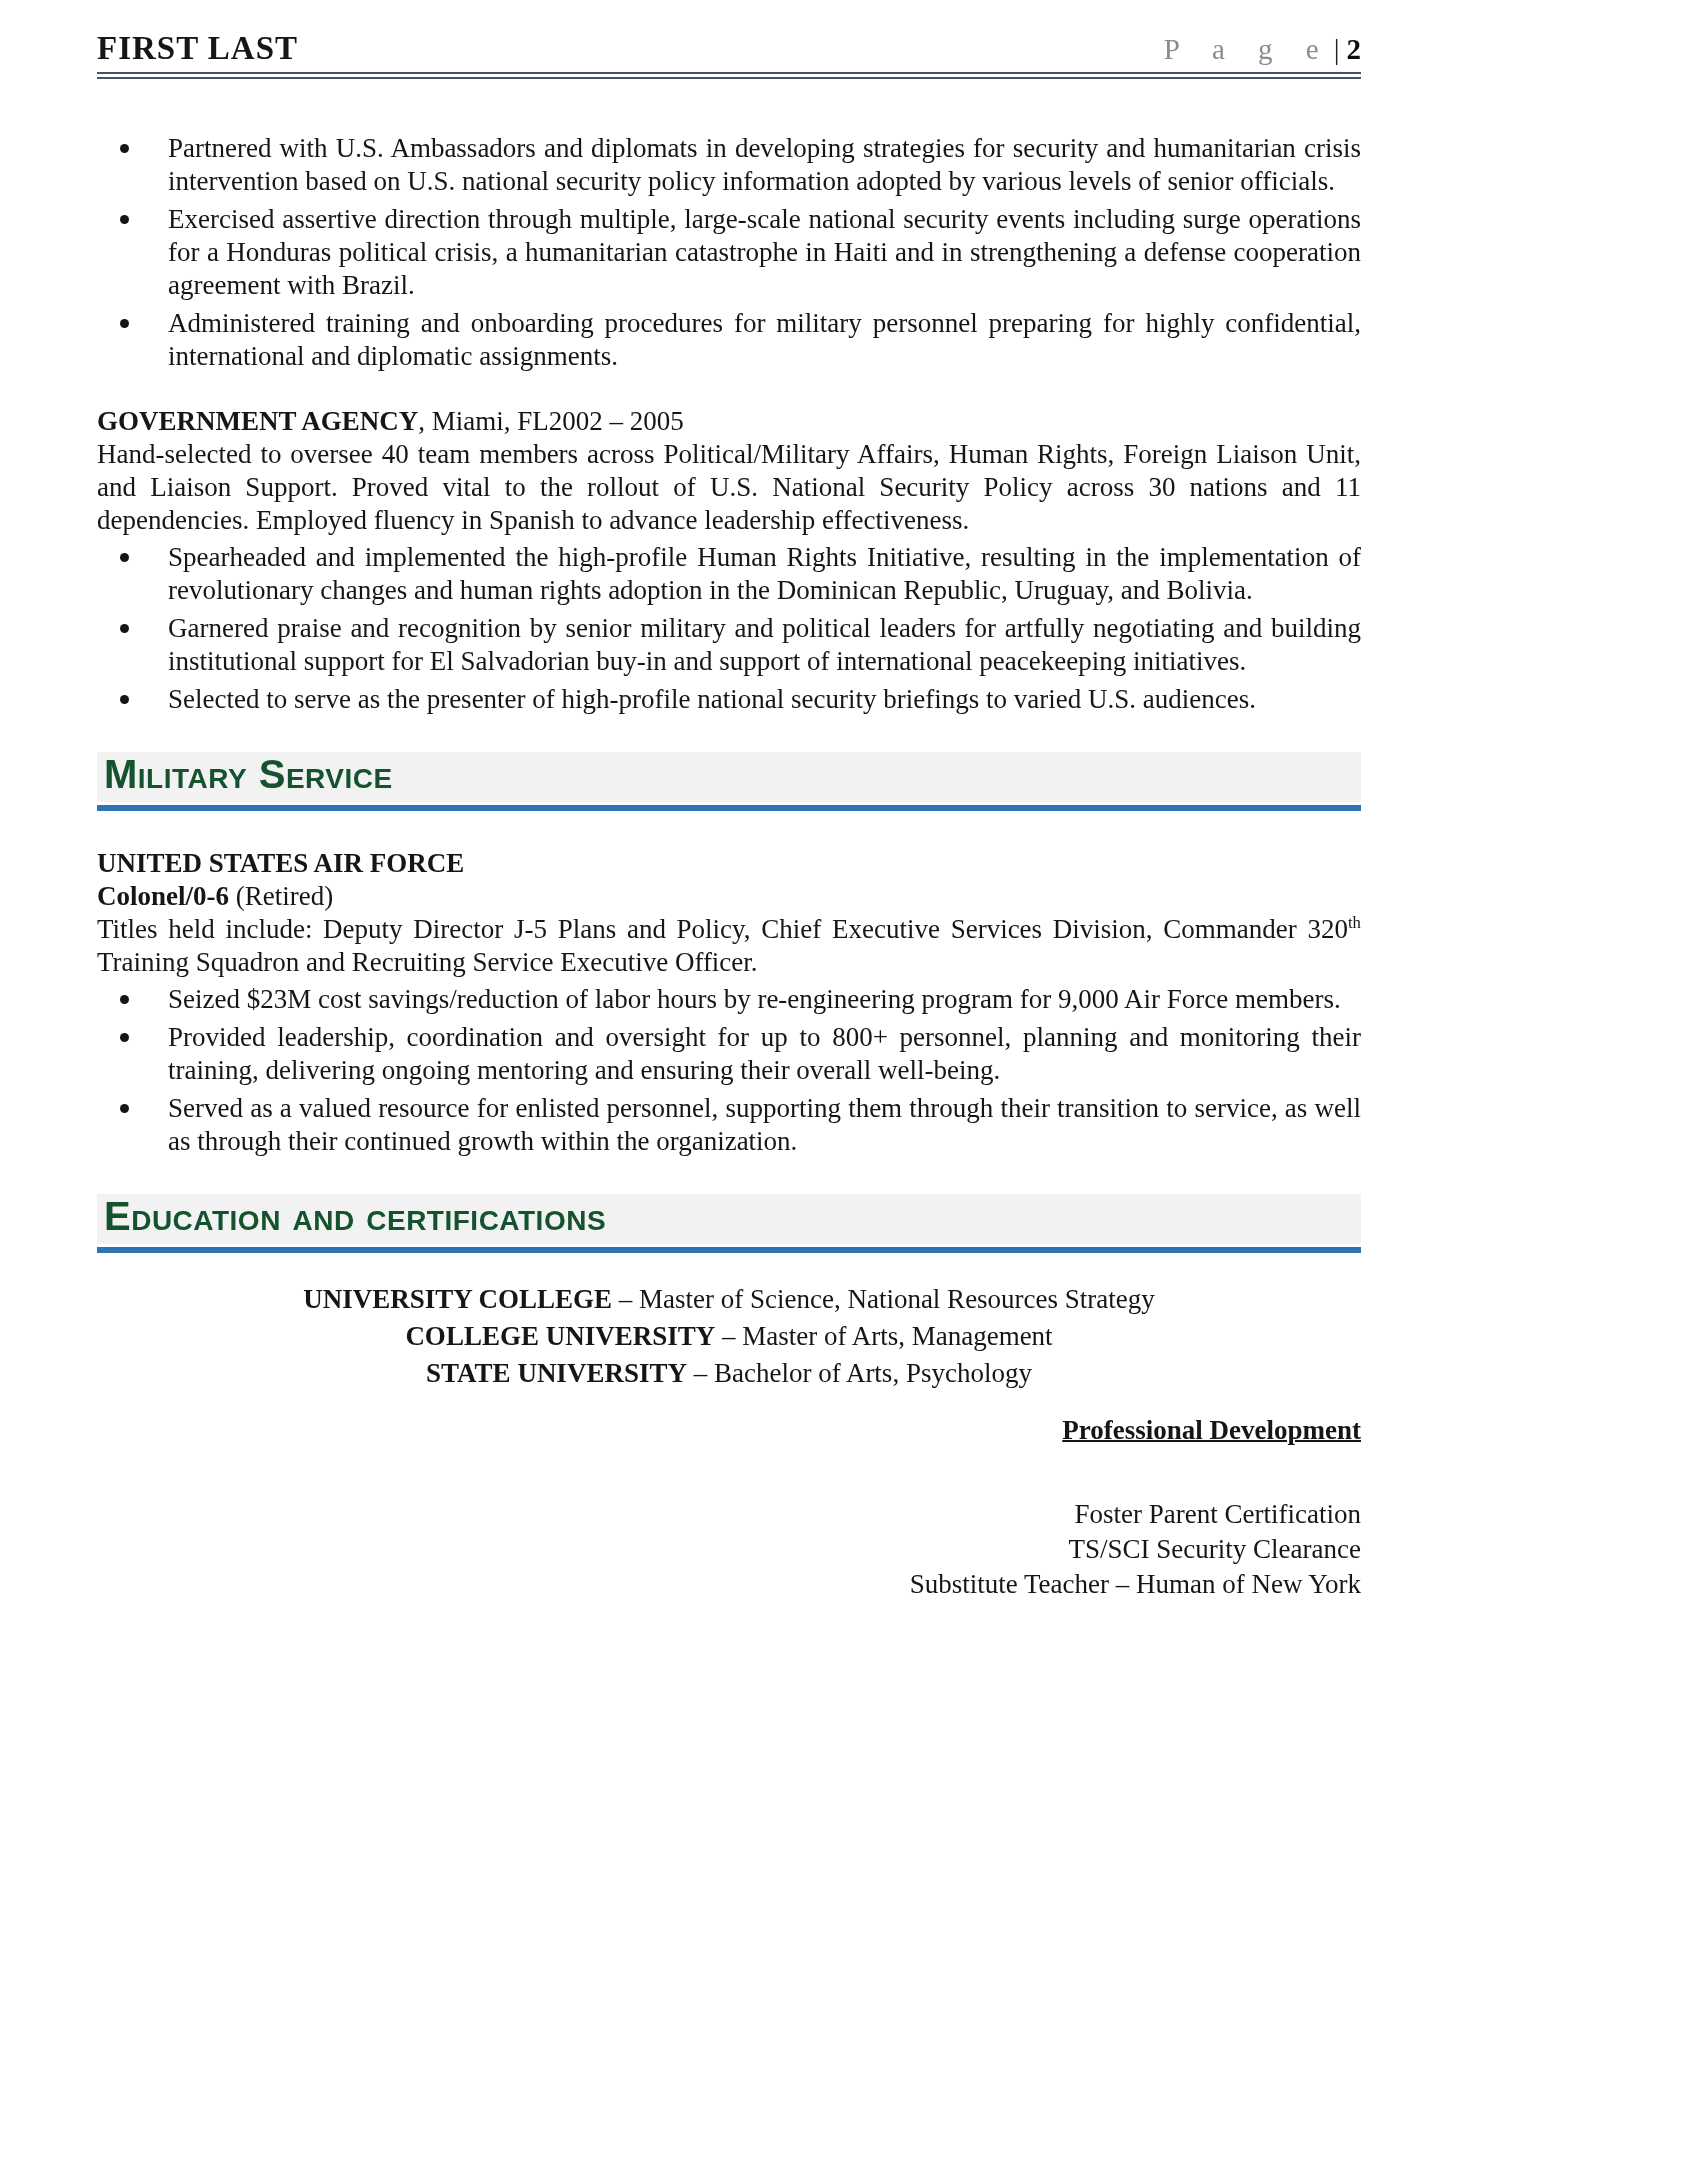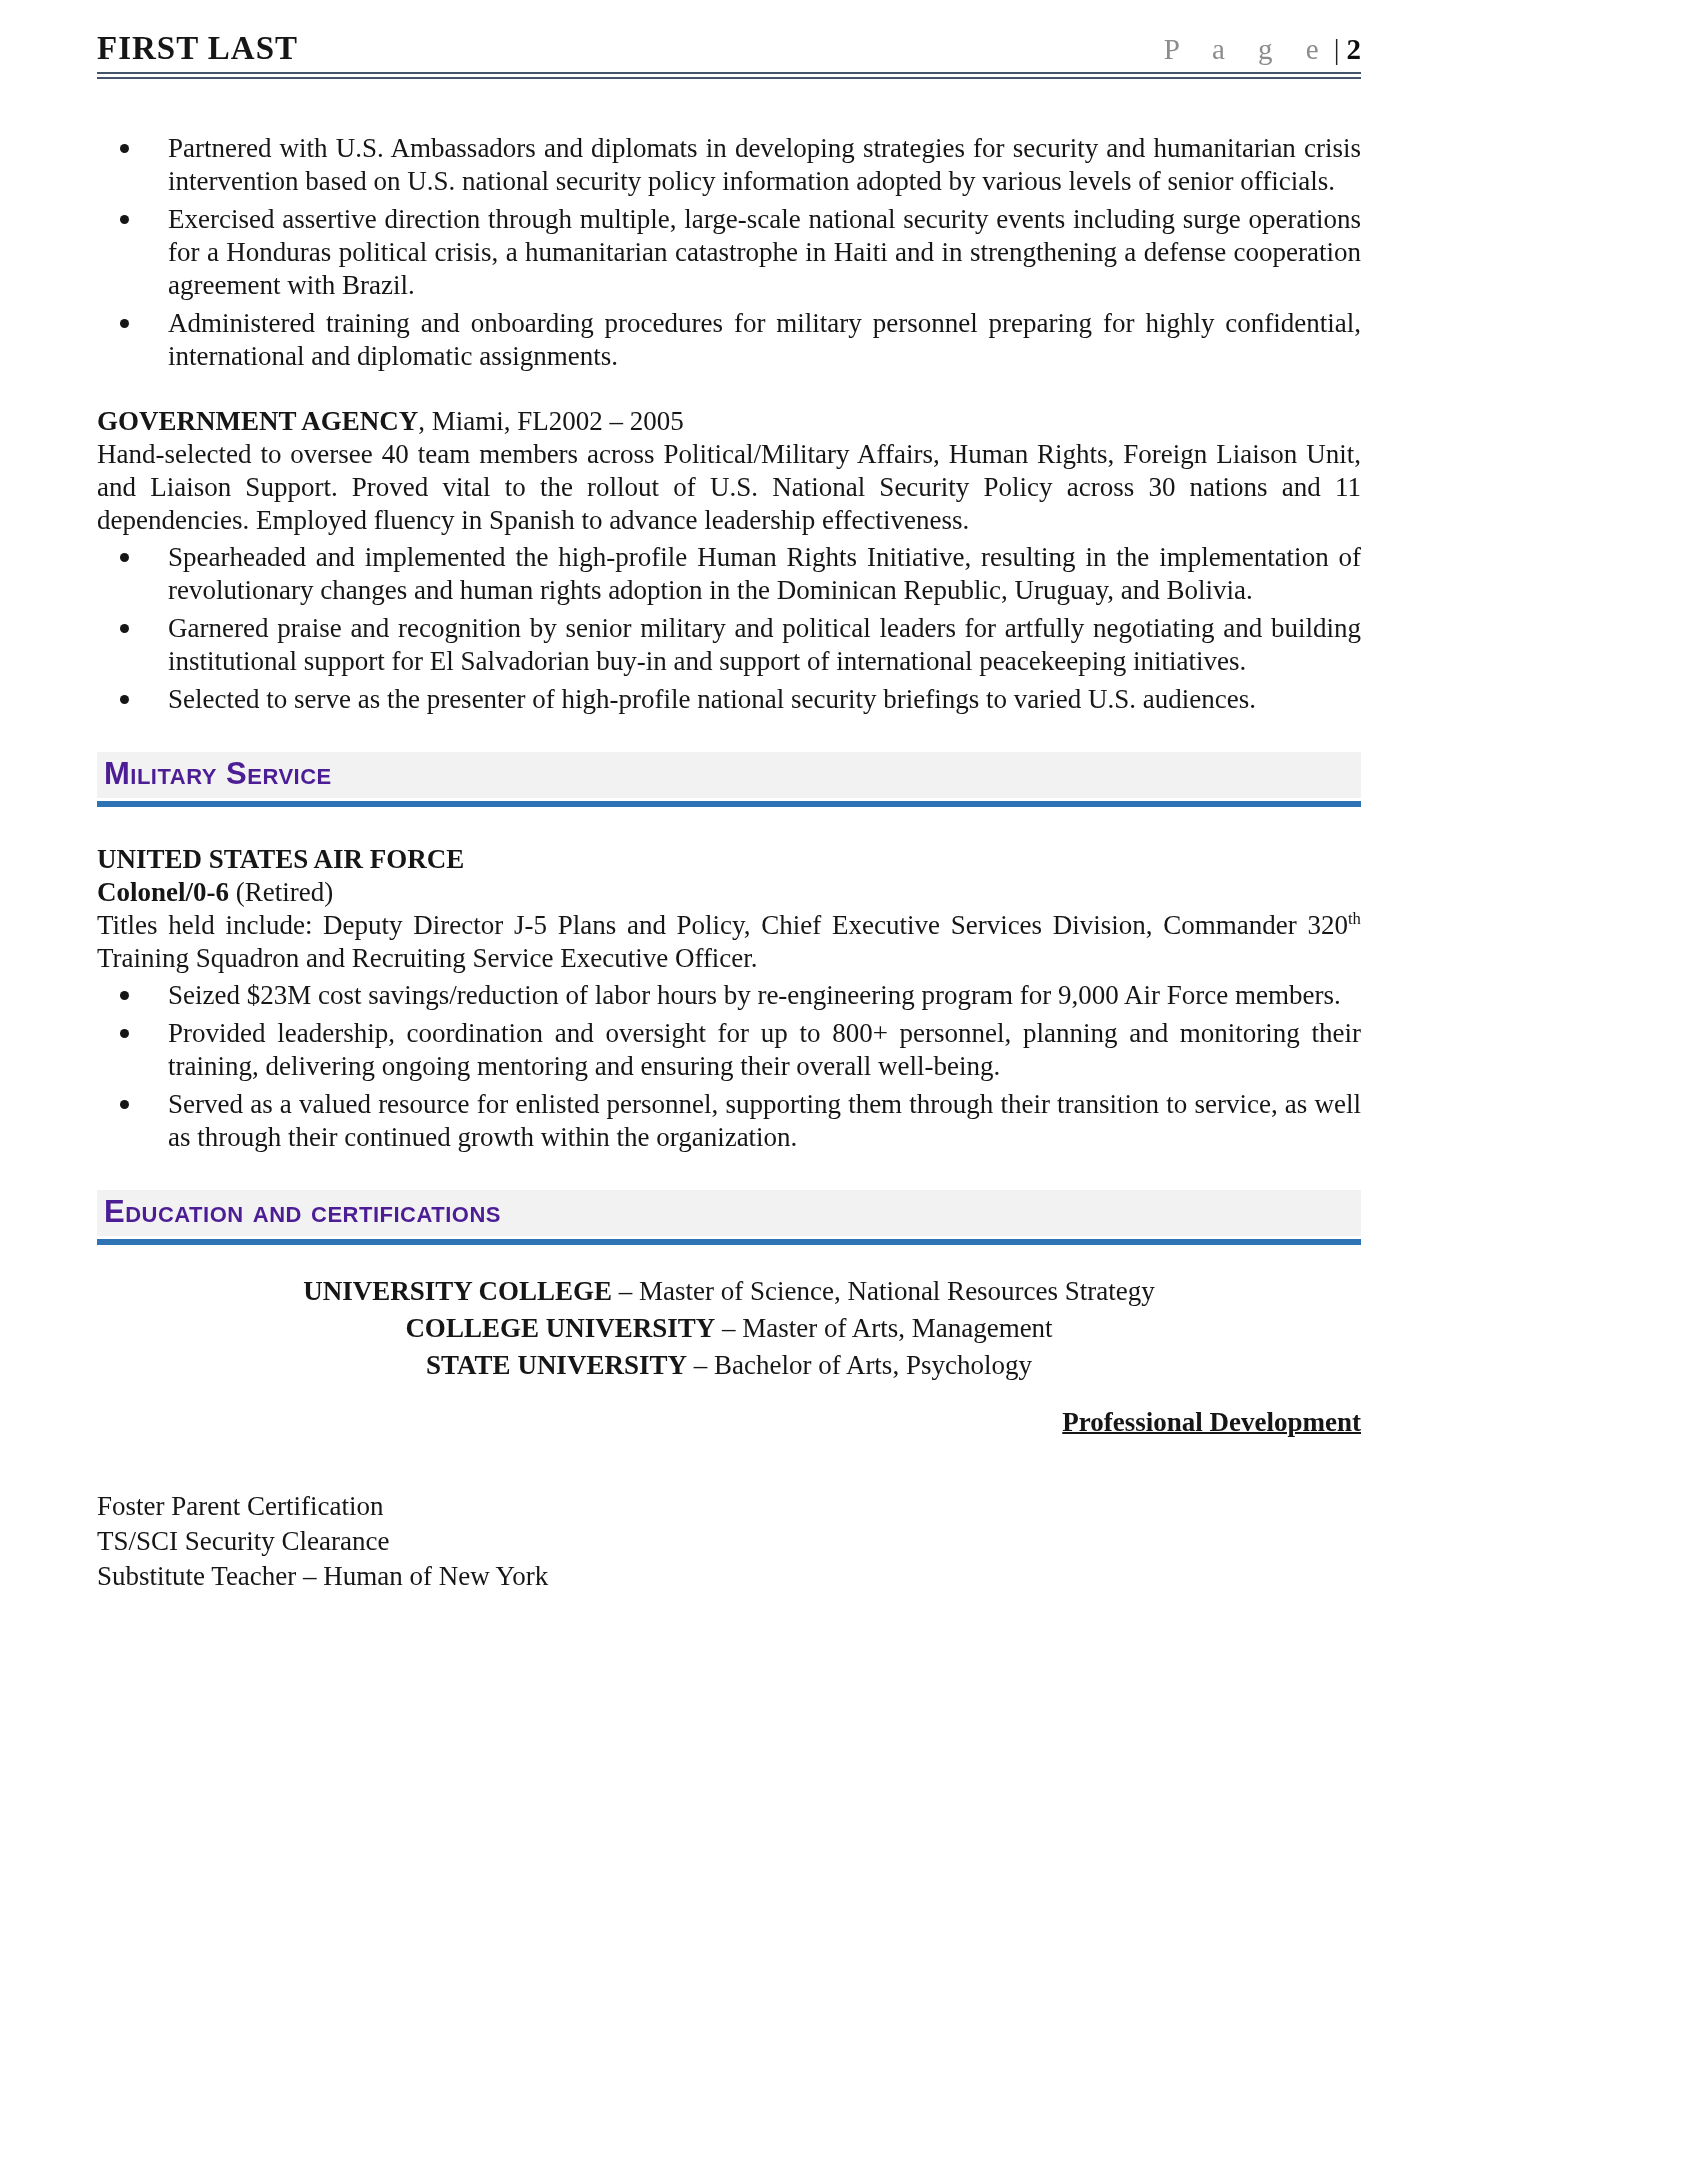--- a/index.html
+++ b/index.html
@@ -34,36 +34,36 @@
   .job-head{display:flex;justify-content:flex-start;}
   .bold{font-weight:bold;}
   .job-title{font-weight:bold;}
   .para{margin:0;text-align:justify;}
   .job-bullets{margin-top:4px;}
 
   
   .section-bar{background:#F2F2F2;margin-top:36px;padding:5px 0 6px 7px;}
   .section-heading{
     font-family:"Liberation Sans","DejaVu Sans",sans-serif;
-    font-variant:small-caps;font-weight:bold;font-size:31px;line-height:34px;
-    color:#4c1d95;letter-spacing:0.5px;
+    font-variant:small-caps;font-weight:bold;font-size:40px;line-height:34px;
+    color:#14532d;letter-spacing:0.5px;
   }
   .section-rule{height:6px;background:#2E74B5;margin-top:3px;}
 
   
   .branch{margin-top:36px;font-weight:bold;}
   sup{font-size:0.62em;vertical-align:super;line-height:0;}
   .mil-bullets{margin-top:4px;}
 
   
   .degrees{margin-top:30px;text-align:center;}
   .degree-line{margin:4px;}
   .pd-heading{margin-top:24px;text-align:right;font-weight:bold;}
   .pd-heading .u{text-decoration:underline;text-decoration-thickness:2px;}
-  .cert-list{margin-top:51px;text-align:left;}
+  .cert-list{margin-top:51px;text-align:right;}
   .cert-item{margin:0 0 2px 0;}
 </style>
 </head>
 <body>
 
 <div class="page">
 
   <div>
     <div class="header-row">
       <span class="header-name">FIRST LAST</span>

